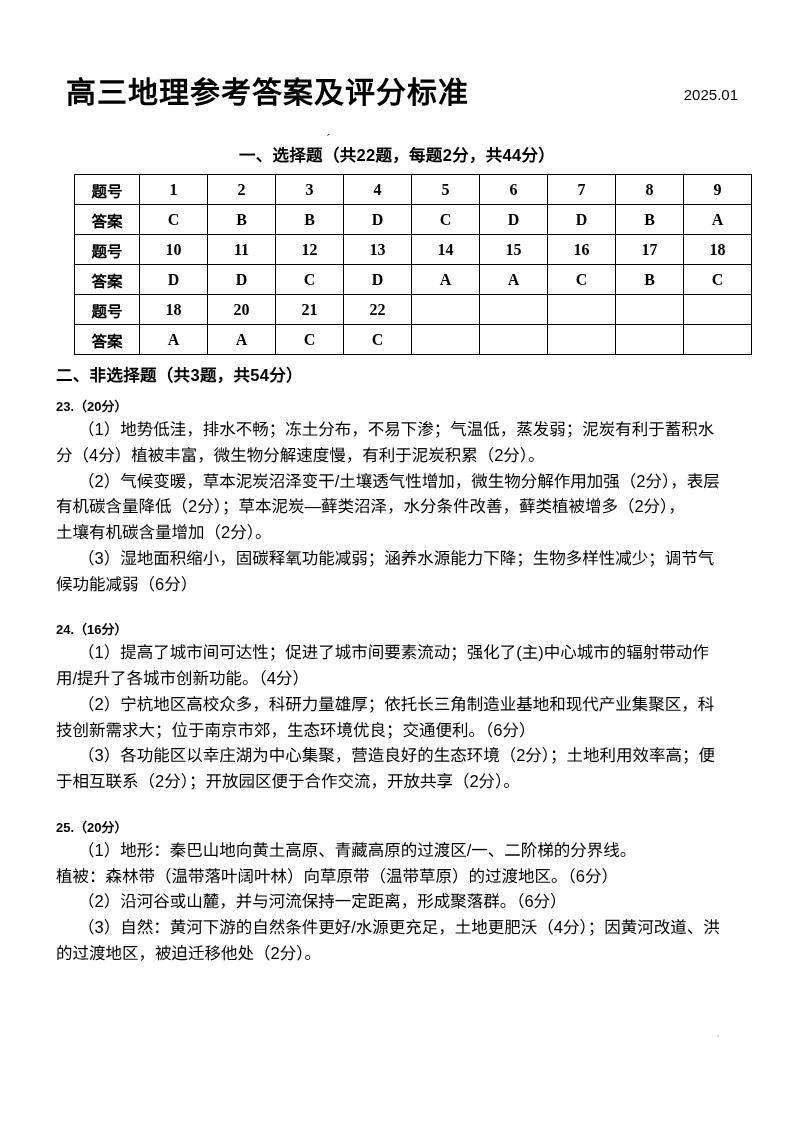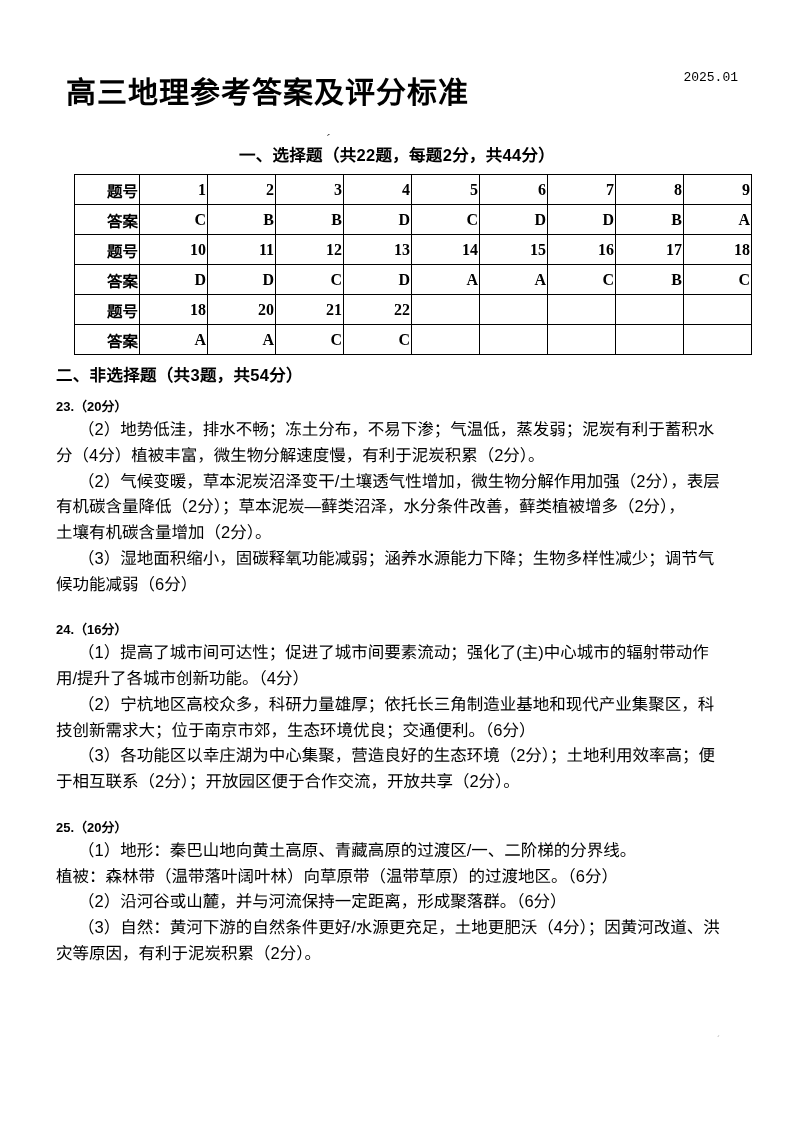--- a/index.html
+++ b/index.html
@@ -35,23 +35,23 @@
     text-align: left;
     padding-left: 10px;
     padding-right: 70px;
     line-height: 46px;
     white-space: nowrap;
     font-family: "Liberation Sans", "DejaVu Sans", sans-serif;
   }
   .doc-date {
     position: absolute;
     right: 0px;
-    top: 0;
-    font-size: 13px;
-    font-family: Liberation Mono, monospace;
+    top: 16px;
+    font-size: 15px;
+    font-family: Liberation Sans, sans-serif;
   }
   
   .sec-head {
     font-size: 16.5px;
     font-weight: bold;
     margin: 18px 0 8px 0;
     font-family: "Liberation Sans", "DejaVu Sans", sans-serif;
     letter-spacing: 0.3px;
     text-align: center;
   }
@@ -65,21 +65,21 @@
   
   table.answers {
     border-collapse: collapse;
     margin: 4px 0 0 18px;
     table-layout: fixed;
     width: 650px;
   }
   table.answers td {
     border: 1px solid #000;
     height: 27px;
-    text-align: right;
+    text-align: center;
     vertical-align: middle;
     font-size: 16px;
     font-weight: bold;
     font-family: "Liberation Serif", "DejaVu Serif", serif;
   }
   table.answers td.label {
     width: 62px;
     font-family: "Liberation Sans", "DejaVu Sans", sans-serif;
     font-size: 15.5px;
   }
@@ -211,21 +211,21 @@
         <td class="cell"></td>
         <td class="cell"></td>
       </tr>
     </tbody>
   </table>
 
   <div class="sec-head-2">二、非选择题（共3题，共54分）</div>
 
   <div class="qblock">
     <div class="qnum">23.（20分）</div>
-    <div class="para indent">（2）地势低洼，排水不畅；冻土分布，不易下渗；气温低，蒸发弱；泥炭有利于蓄积水</div>
+    <div class="para indent">（1）地势低洼，排水不畅；冻土分布，不易下渗；气温低，蒸发弱；泥炭有利于蓄积水</div>
     <div class="para">分（4分）植被丰富，微生物分解速度慢，有利于泥炭积累（2分）。</div>
     <div class="para indent">（2）气候变暖，草本泥炭沼泽变干/土壤透气性增加，微生物分解作用加强（2分），表层</div>
     <div class="para">有机碳含量降低（2分）；草本泥炭—藓类沼泽，水分条件改善，藓类植被增多（2分），</div>
     <div class="para">土壤有机碳含量增加（2分）。</div>
     <div class="para indent">（3）湿地面积缩小，固碳释氧功能减弱；涵养水源能力下降；生物多样性减少；调节气</div>
     <div class="para">候功能减弱（6分）</div>
   </div>
 
   <div class="spacer-md"></div>
 
@@ -240,18 +240,18 @@
   </div>
 
   <div class="spacer-md"></div>
 
   <div class="qblock">
     <div class="qnum">25.（20分）</div>
     <div class="para indent">（1）地形：秦巴山地向黄土高原、青藏高原的过渡区/一、二阶梯的分界线。</div>
     <div class="para">植被：森林带（温带落叶阔叶林）向草原带（温带草原）的过渡地区。（6分）</div>
     <div class="para indent">（2）沿河谷或山麓，并与河流保持一定距离，形成聚落群。（6分）</div>
     <div class="para indent">（3）自然：黄河下游的自然条件更好/水源更充足，土地更肥沃（4分）；因黄河改道、洪</div>
-    <div class="para">灾等原因，有利于泥炭积累（2分）。</div>
+    <div class="para">的过渡地区，被迫迁移他处（2分）。</div>
   </div>
 
   <div class="artifact">ˏ</div>
 
 </div>
 
 </body></html>

